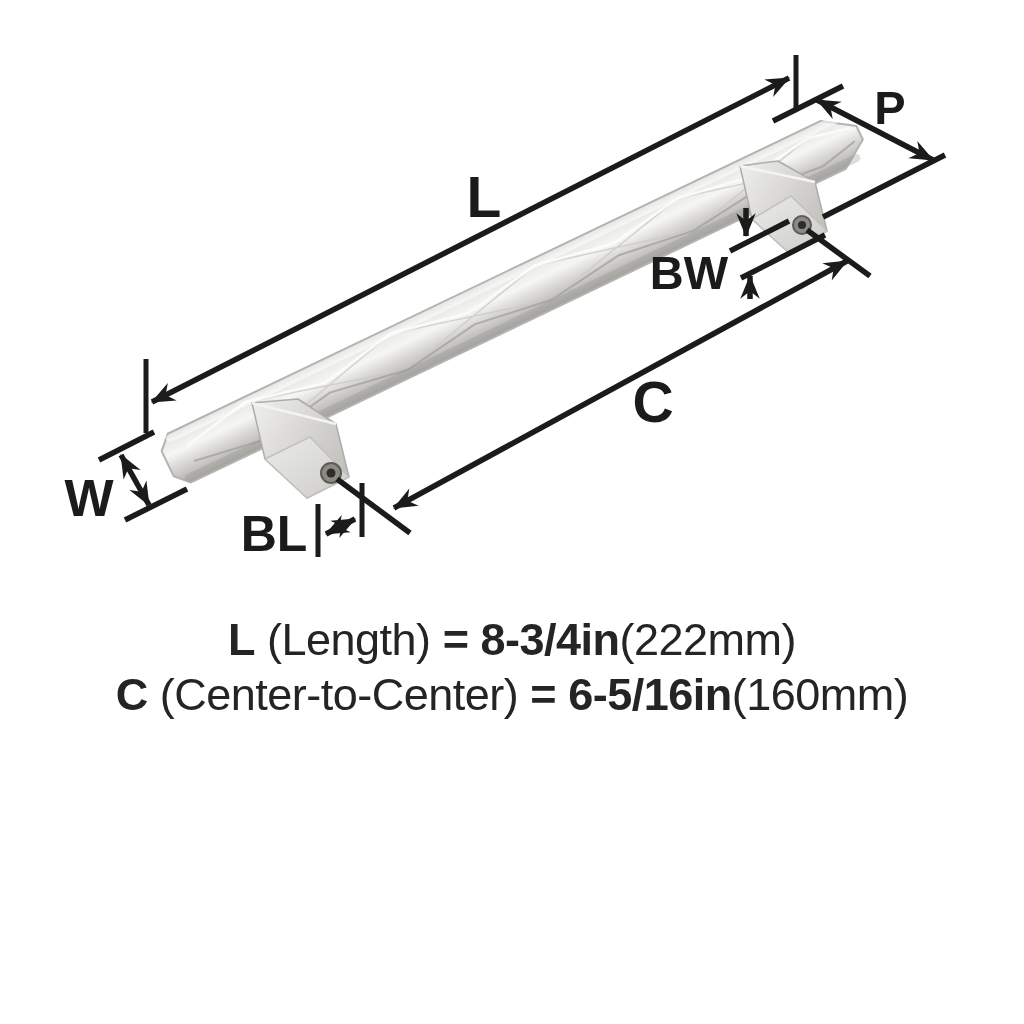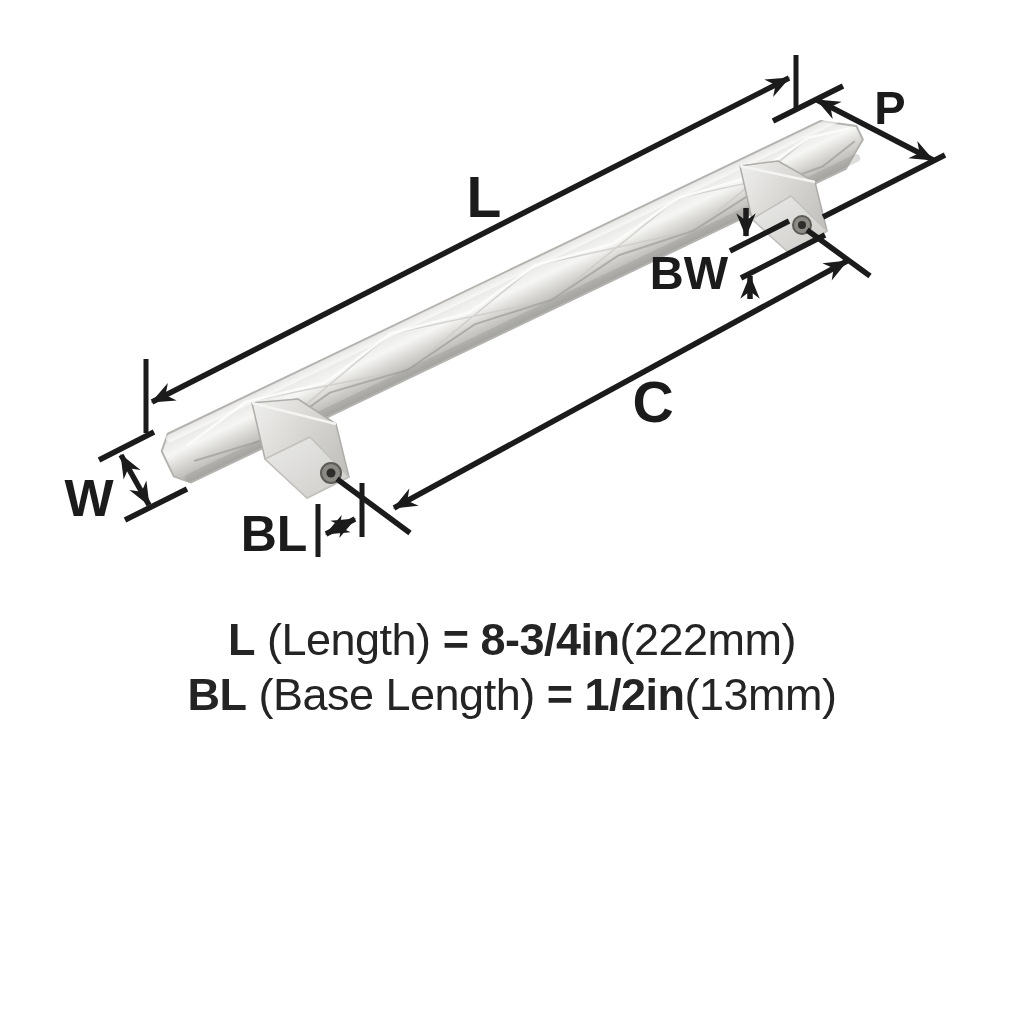--- a/index.html
+++ b/index.html
@@ -101,20 +101,20 @@
     <text x="89" y="516" font-size="52" text-anchor="middle">W</text>
     <text x="274" y="551" font-size="50" text-anchor="middle">BL</text>
   </svg>
 
   
   <div class="specs" id="spec-list">
     <div class="spec-row"><span class="b">L</span><span class="r"> </span><span class="r">(Length)</span><span class="r"> </span><span class="b">=</span><span class="r"> </span><span class="b">8-3/4in</span><span class="r">(222mm)</span></div>
 
 
 
+    <div class="spec-row"><span class="b">C</span><span class="r"> </span><span class="r">(Center-to-Center)</span><span class="r"> </span><span class="b">=</span><span class="r"> </span><span class="b">6-5/16in</span><span class="r">(160mm)</span></div>
 
-    <div class="spec-row"><span class="b">BL</span><span class="r"> </span><span class="r">(Base Length)</span><span class="r"> </span><span class="b">=</span><span class="r"> </span><span class="b">1/2in</span><span class="r">(13mm)</span></div>
 
   </div>
 
   
 
 </div>
 
 </body></html>

